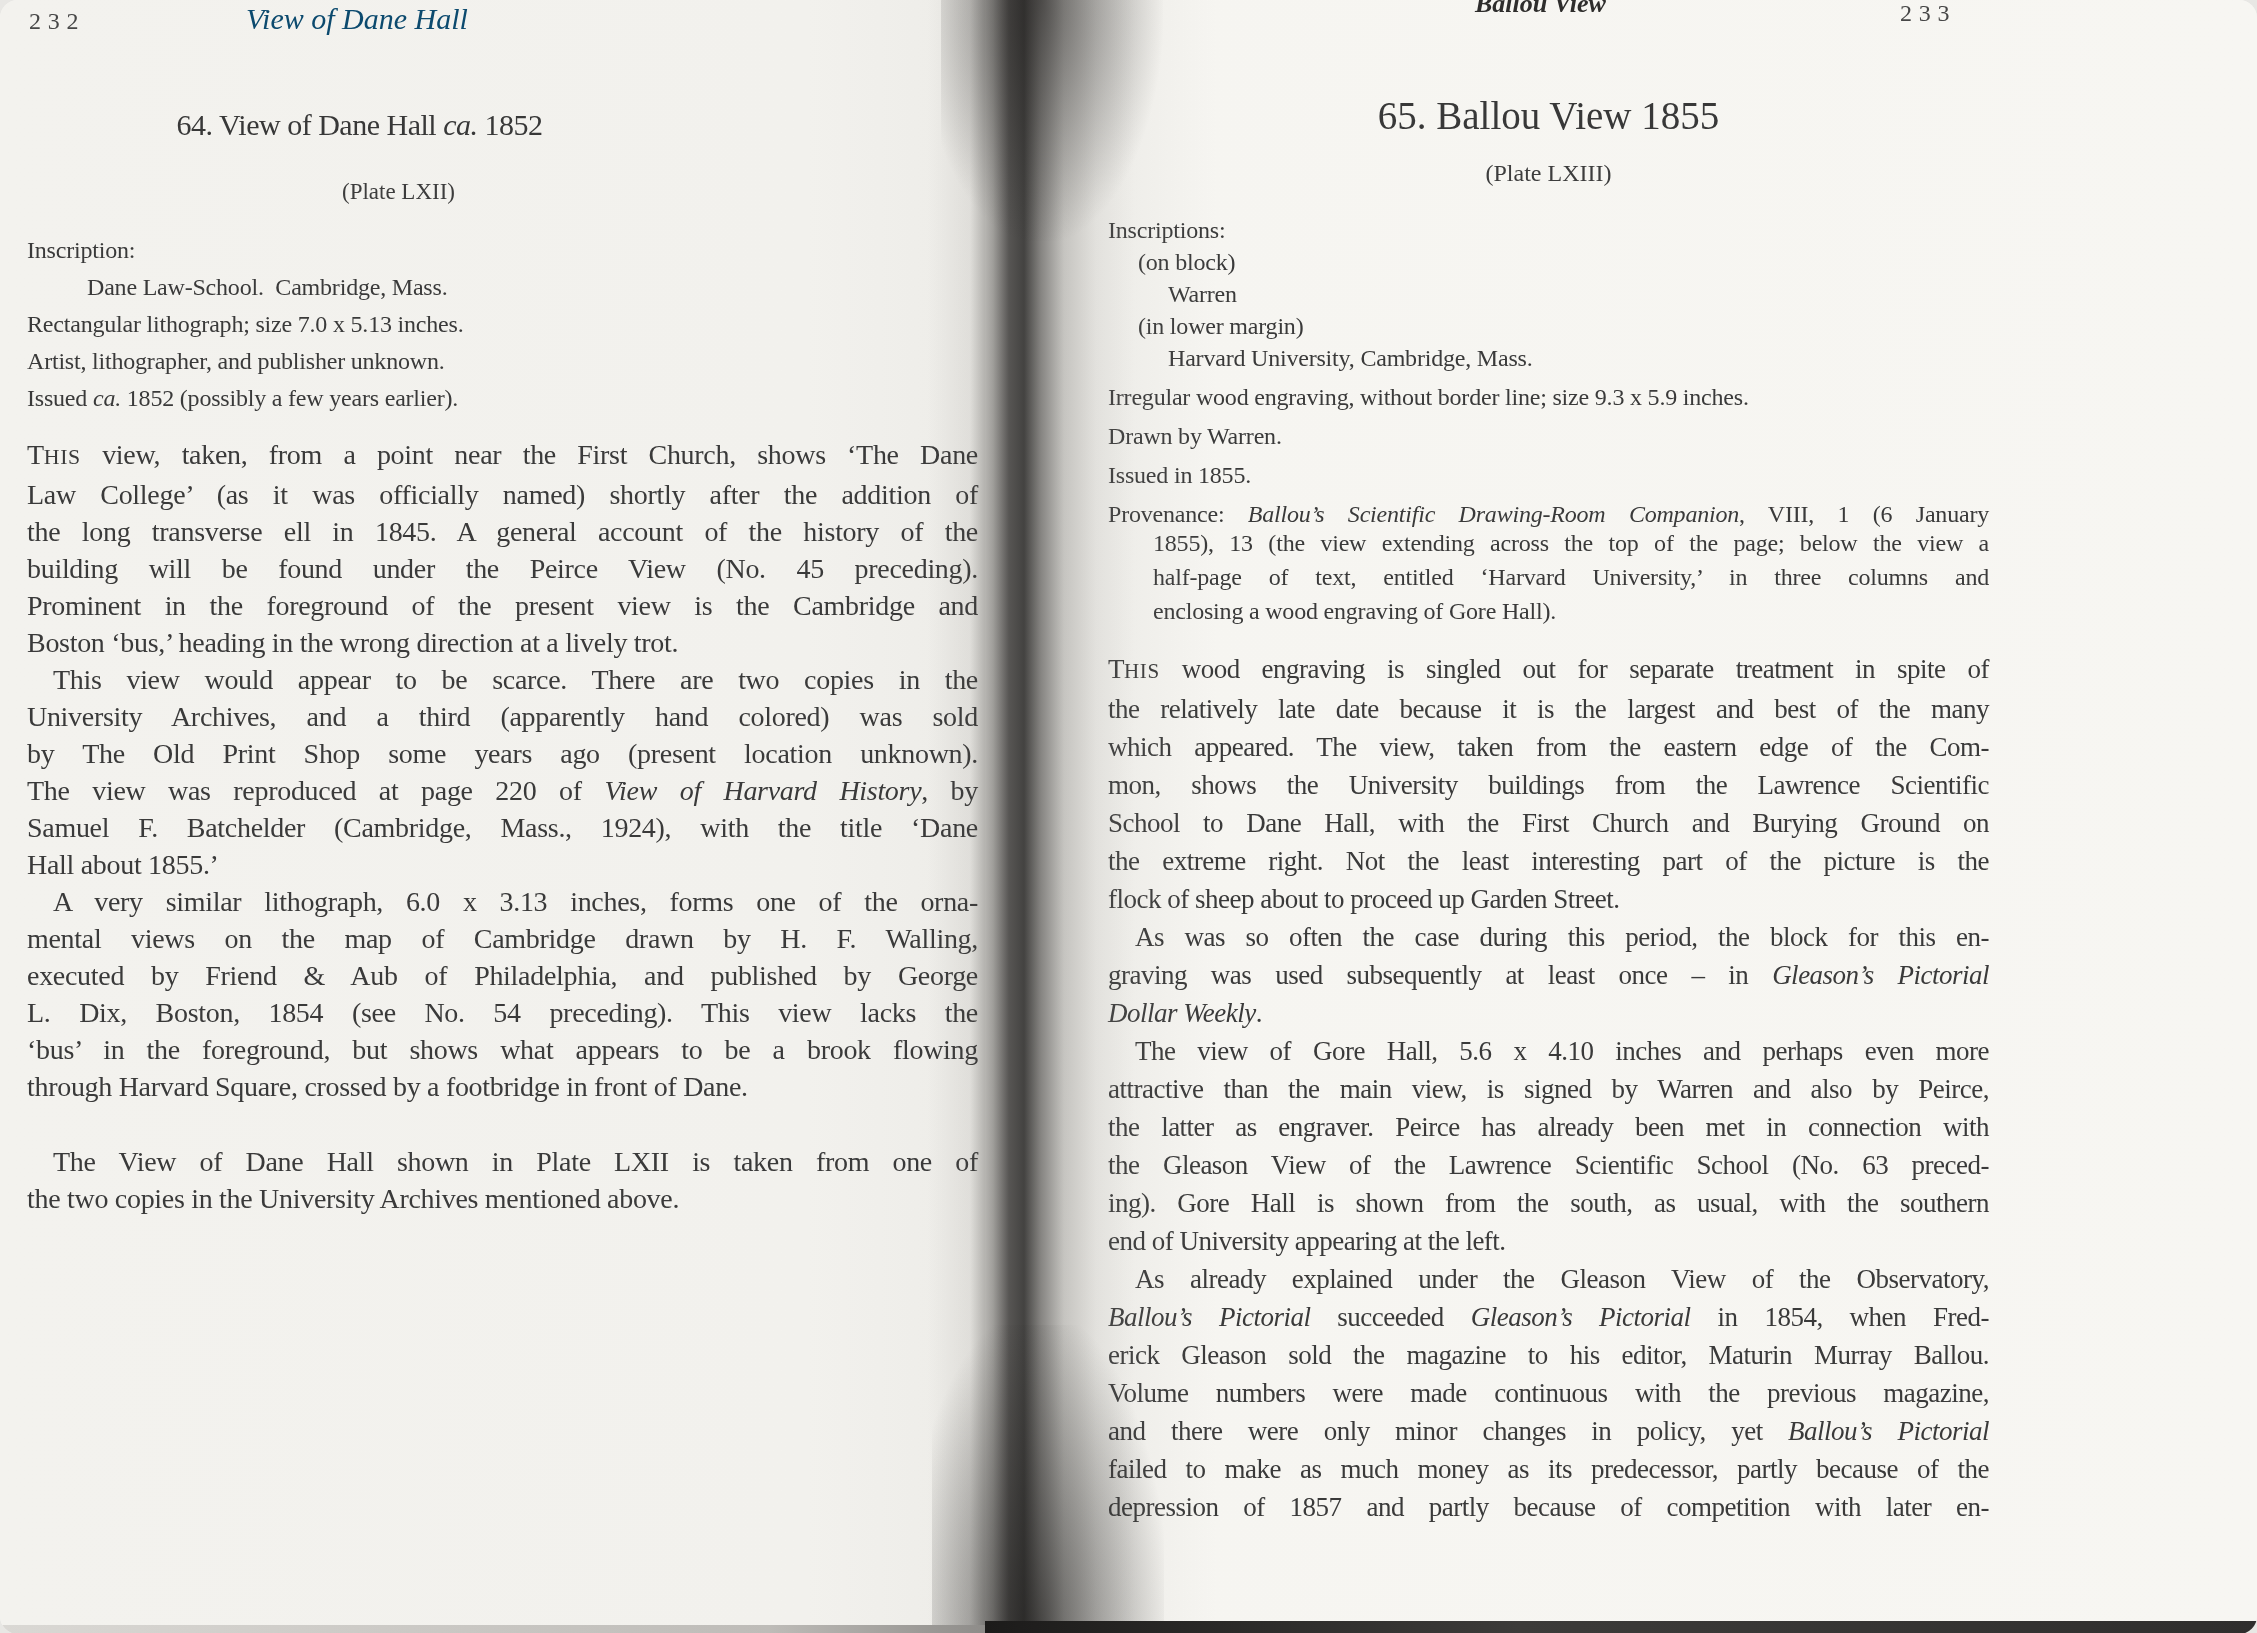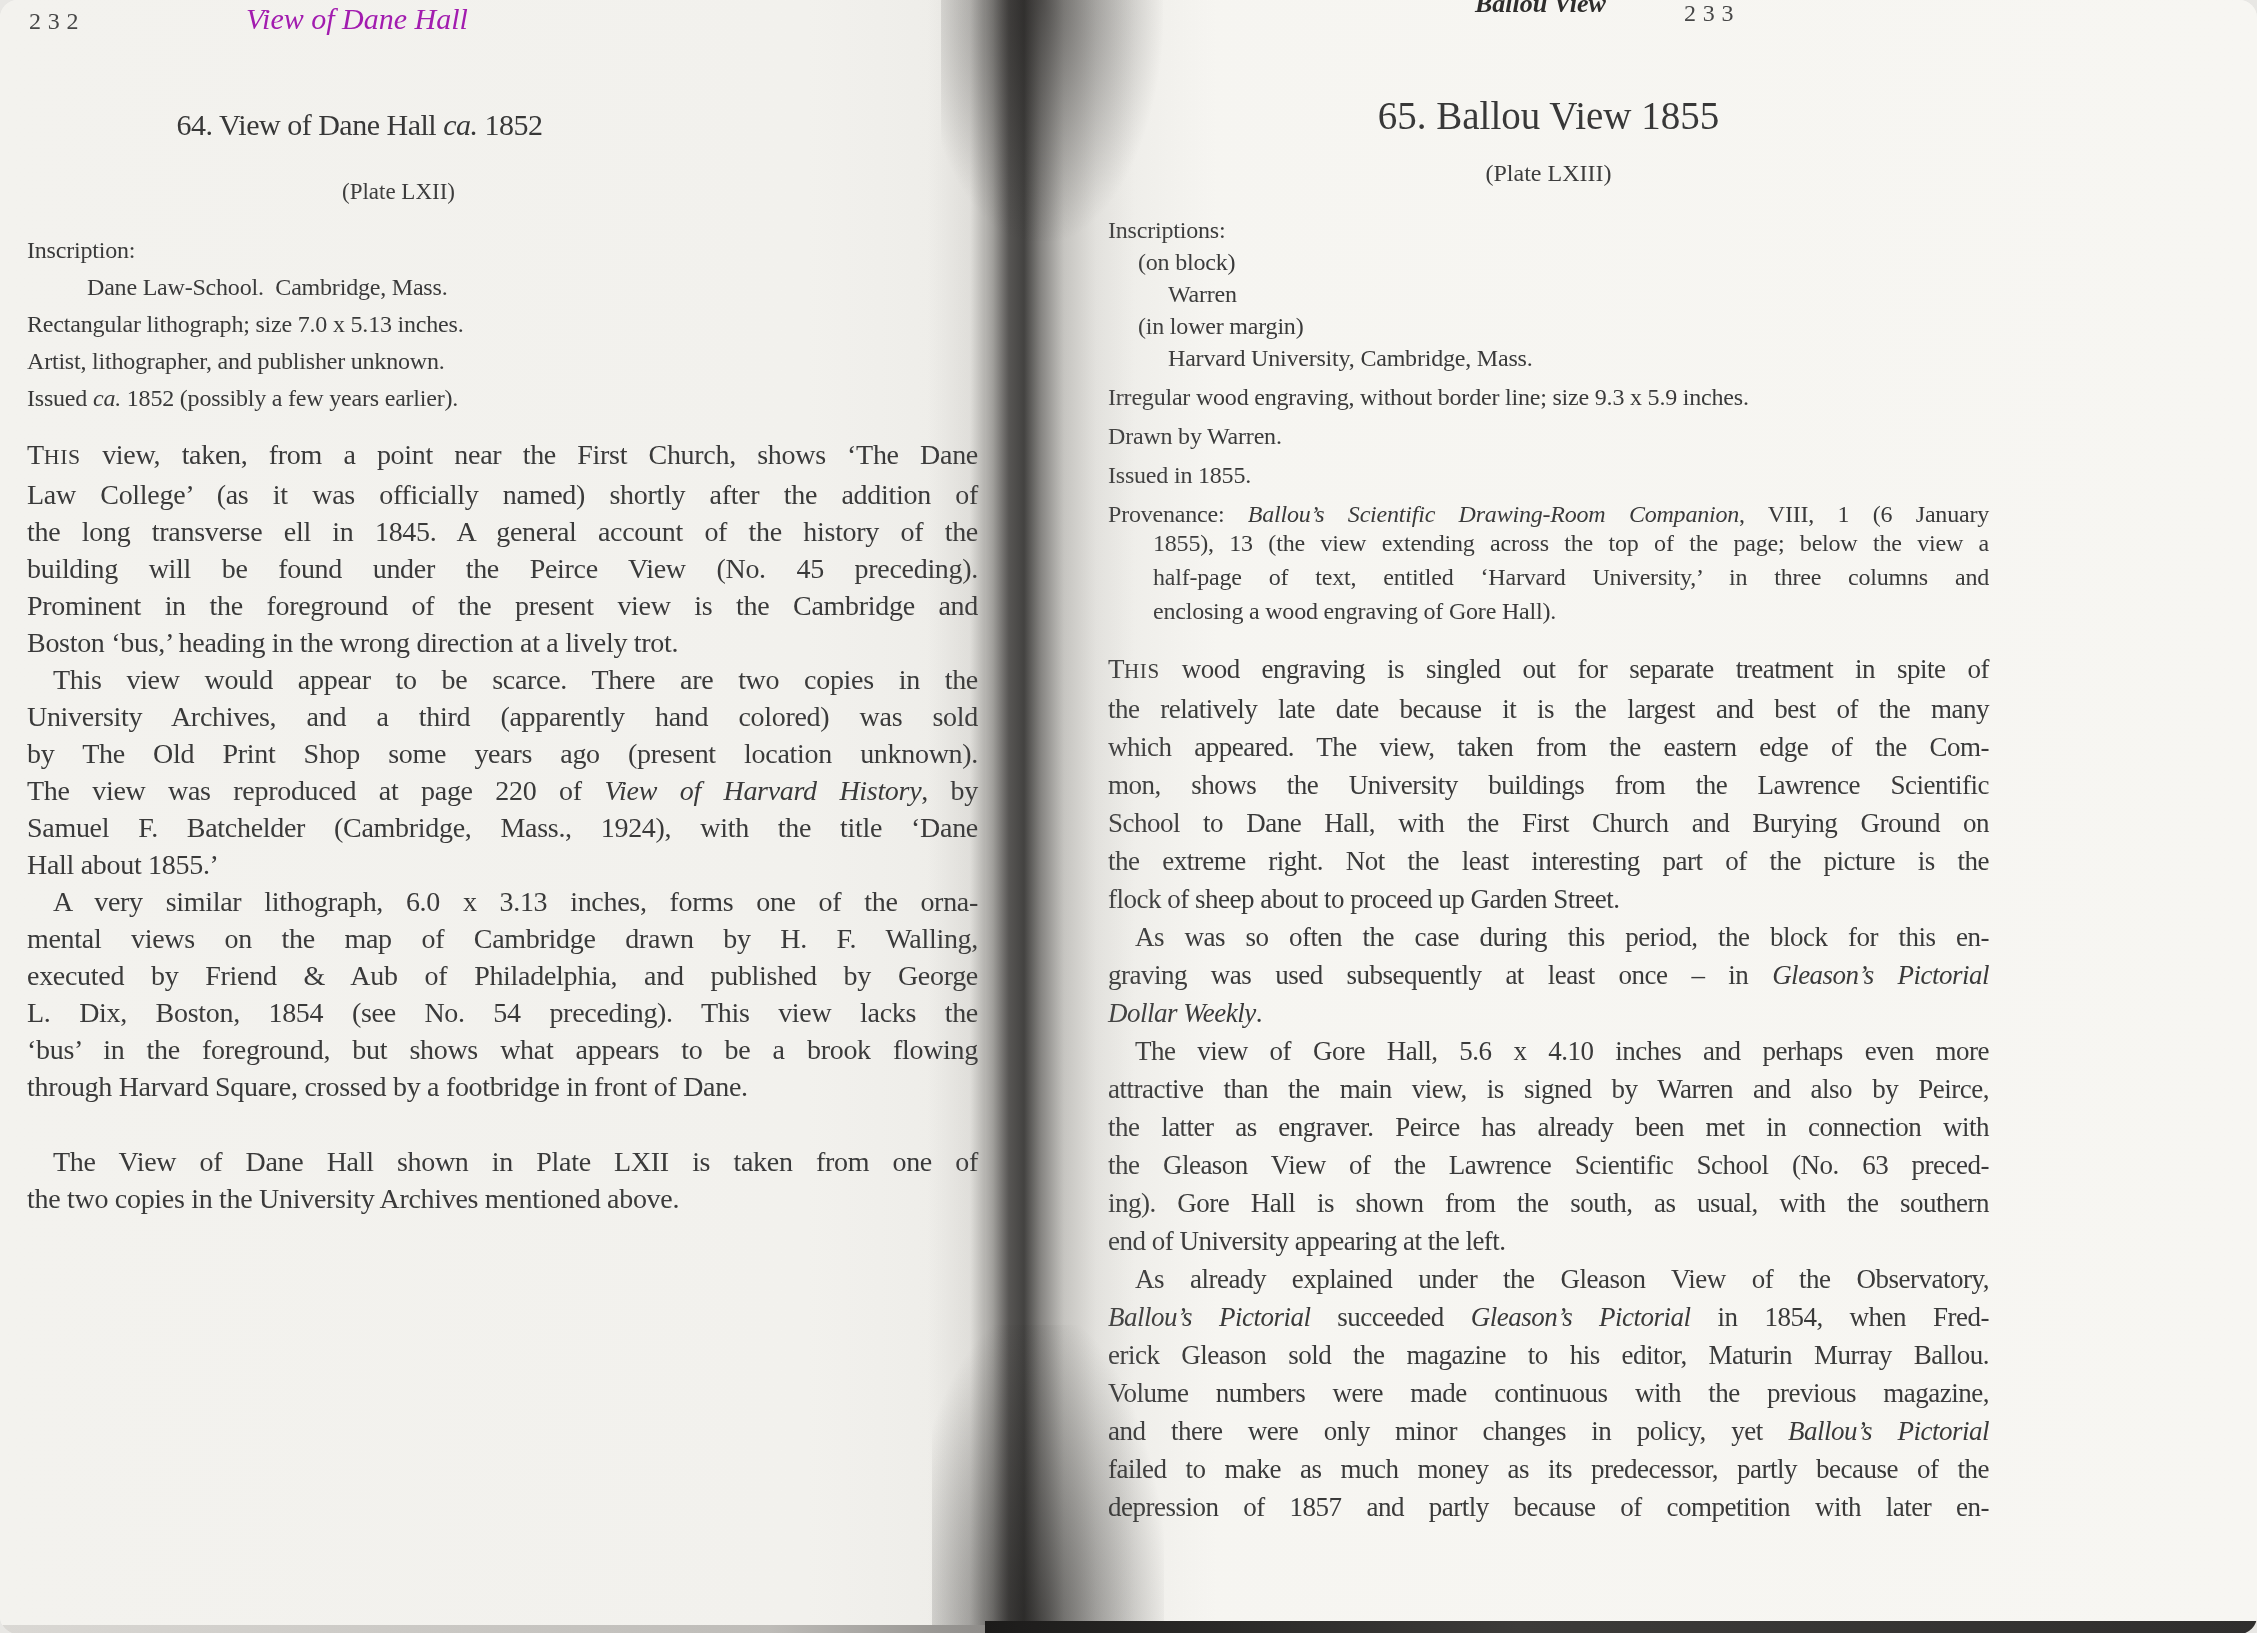--- a/index.html
+++ b/index.html
@@ -30,24 +30,24 @@
   .gutter-bottom {
     position:absolute; left:932px; bottom:0; width:232px; height:309px; pointer-events:none;
     background:radial-gradient(ellipse at 45% 100%, rgba(25,24,23,0.60), rgba(25,24,23,0) 75%);
   }
   .strip-left  { position:absolute; left:0; bottom:0; width:985px; height:8.7px;
                  background:linear-gradient(90deg,#dad8d4,#bebcb8 78%,#8e8c89); }
   .strip-right { position:absolute; left:985px; right:0; bottom:0; height:12.6px;
                  background:linear-gradient(90deg,#1c1b1a,#3c3b39 42%,#2f2e2d); }
 
   .pagenum  { position:absolute; font-size:24px; letter-spacing:6.8px; color:#474747; white-space:nowrap; }
-  .runhead  { position:absolute; font-style:italic; white-space:nowrap; color:#a21caf; }
+  .runhead  { position:absolute; font-style:italic; white-space:nowrap; color:#0c4a6e; }
   #lp-num   { left:29px;  top:7.7px; }
   #lp-head  { left:246px; top:1.9px;  font-size:30px; }
-  #rp-num   { left:1684px; top:0px; }
+  #rp-num   { left:1900px; top:0px; }
   #rp-head  { left:1475px; top:-10.6px; font-size:26px; font-weight:bold; color:#2e2d2c; }
 
   .heading { position:absolute; text-align:center; white-space:nowrap; color:#383838; }
   #lp-heading { left:0;      top:108px; width:719px; font-size:30px; letter-spacing:-0.5px; }
   #rp-heading { left:1108px; top:93px;  width:881px; font-size:39px; }
   .plate { position:absolute; text-align:center; color:#3d3d3d; }
   #lp-plate { left:0;      top:179px; width:719px; font-size:23px;padding-left:39px; }
   #rp-plate { left:1108px; top:160px; width:881px; font-size:24px; }
 
   .lines { position:absolute; }

